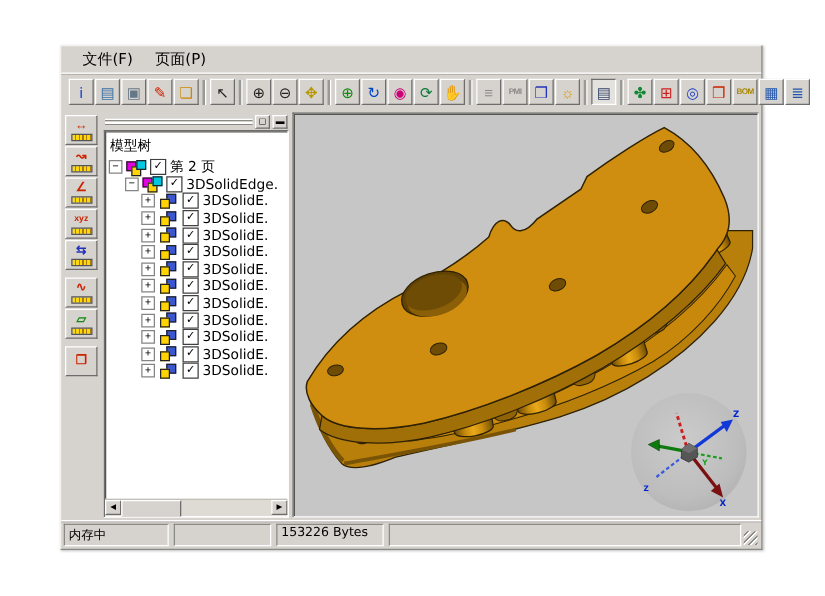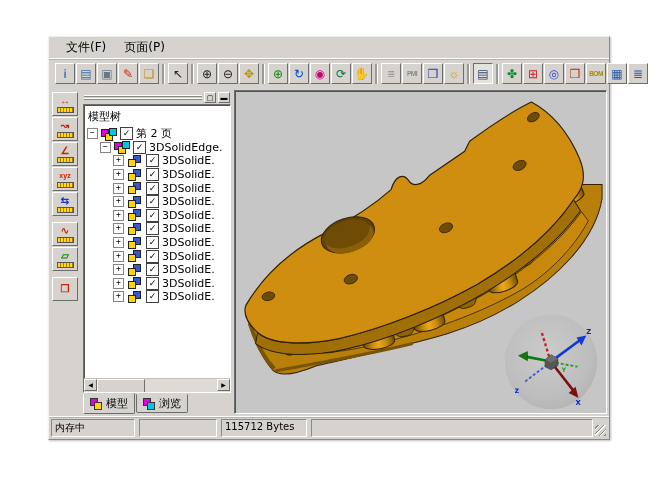--- a/index.html
+++ b/index.html
@@ -358,36 +358,20 @@
                 <span class="tree-label">3DSolidE.</span>
               </div>
             </div>
           <div class="hscroll">
             <button class="sar">◀</button>
             <div class="sthumb"></div>
             <div class="strack"></div>
             <button class="sar">▶</button>
           </div>
         </div>
-        <div class="tabs" id="tabs">
-            <div class="tab active">
-              <span class="tab-icon">
-                <i class="c1"></i>
-                <i class="c2"></i>
-              </span>
-              <span class="tab-label">模型</span>
-            </div>
-            <div class="tab">
-              <span class="tab-icon browse">
-                <i class="c1"></i>
-                <i class="c2"></i>
-              </span>
-              <span class="tab-label">浏览</span>
-            </div>
-          </div>
       </div>
 
       <div class="viewport">
         <svg viewBox="0 0 376 318" preserveAspectRatio="none">
           <defs>
             <linearGradient id="gCyl" x1="0" y1="0" x2="1" y2="0">
               <stop offset="0" stop-color="#6e4c05"></stop>
                 <stop offset="0.28" stop-color="#c98c0c"></stop>
               <stop offset="0.48" stop-color="#eaa91c"></stop>
                 <stop offset="0.72" stop-color="#c98c0c"></stop>
@@ -486,18 +470,18 @@
             <text x="11" y="10" font-size="6" fill="#18a018" font-weight="bold">Y</text>
             <text x="-37" y="31" font-size="6" fill="#0022cc" font-weight="bold">Z</text>
           </g>
         </svg>
       </div>
     </div>
 
     <div class="statusbar" id="statusbar">
       <div class="spanel" style="width: 76px; flex: 0 0 auto; font-family: Liberation Mono, monospace;">内存中</div>
         <div class="spanel" style="width: 70px; flex: 0 0 auto;"></div>
-        <div class="spanel" style="width: 78px; flex: 0 0 auto;">115712 Bytes</div>
+        <div class="spanel" style="width: 78px; flex: 0 0 auto;">153226 Bytes</div>
         <div class="spanel" style="flex: 1 1 0%;"></div>
         <div class="grip"></div>
     </div>
   </div>
 </div>
 
 </body></html>

